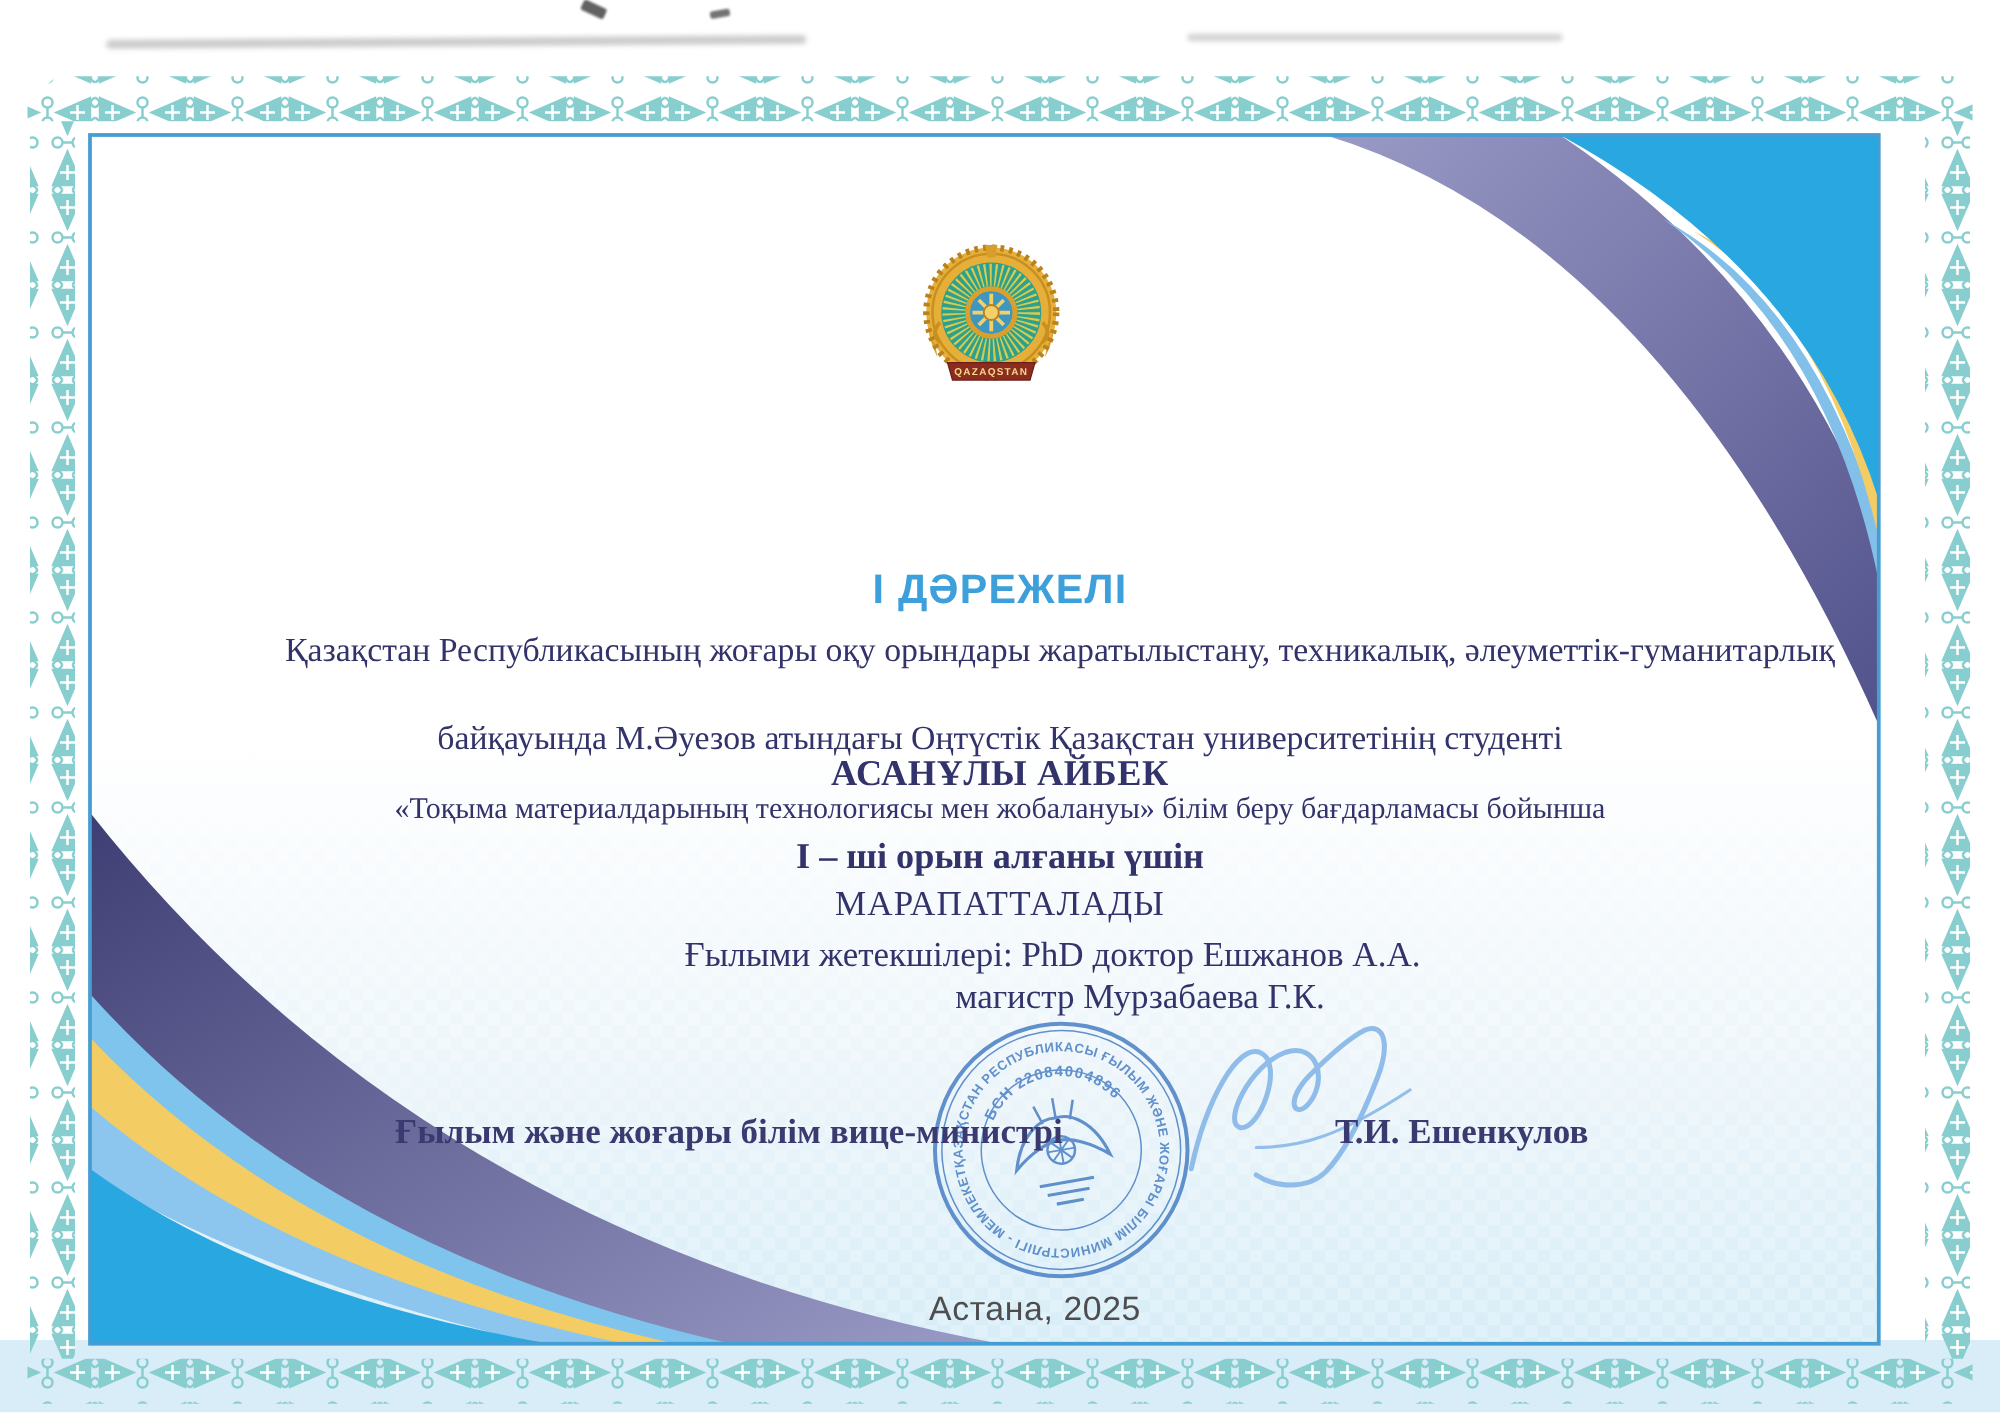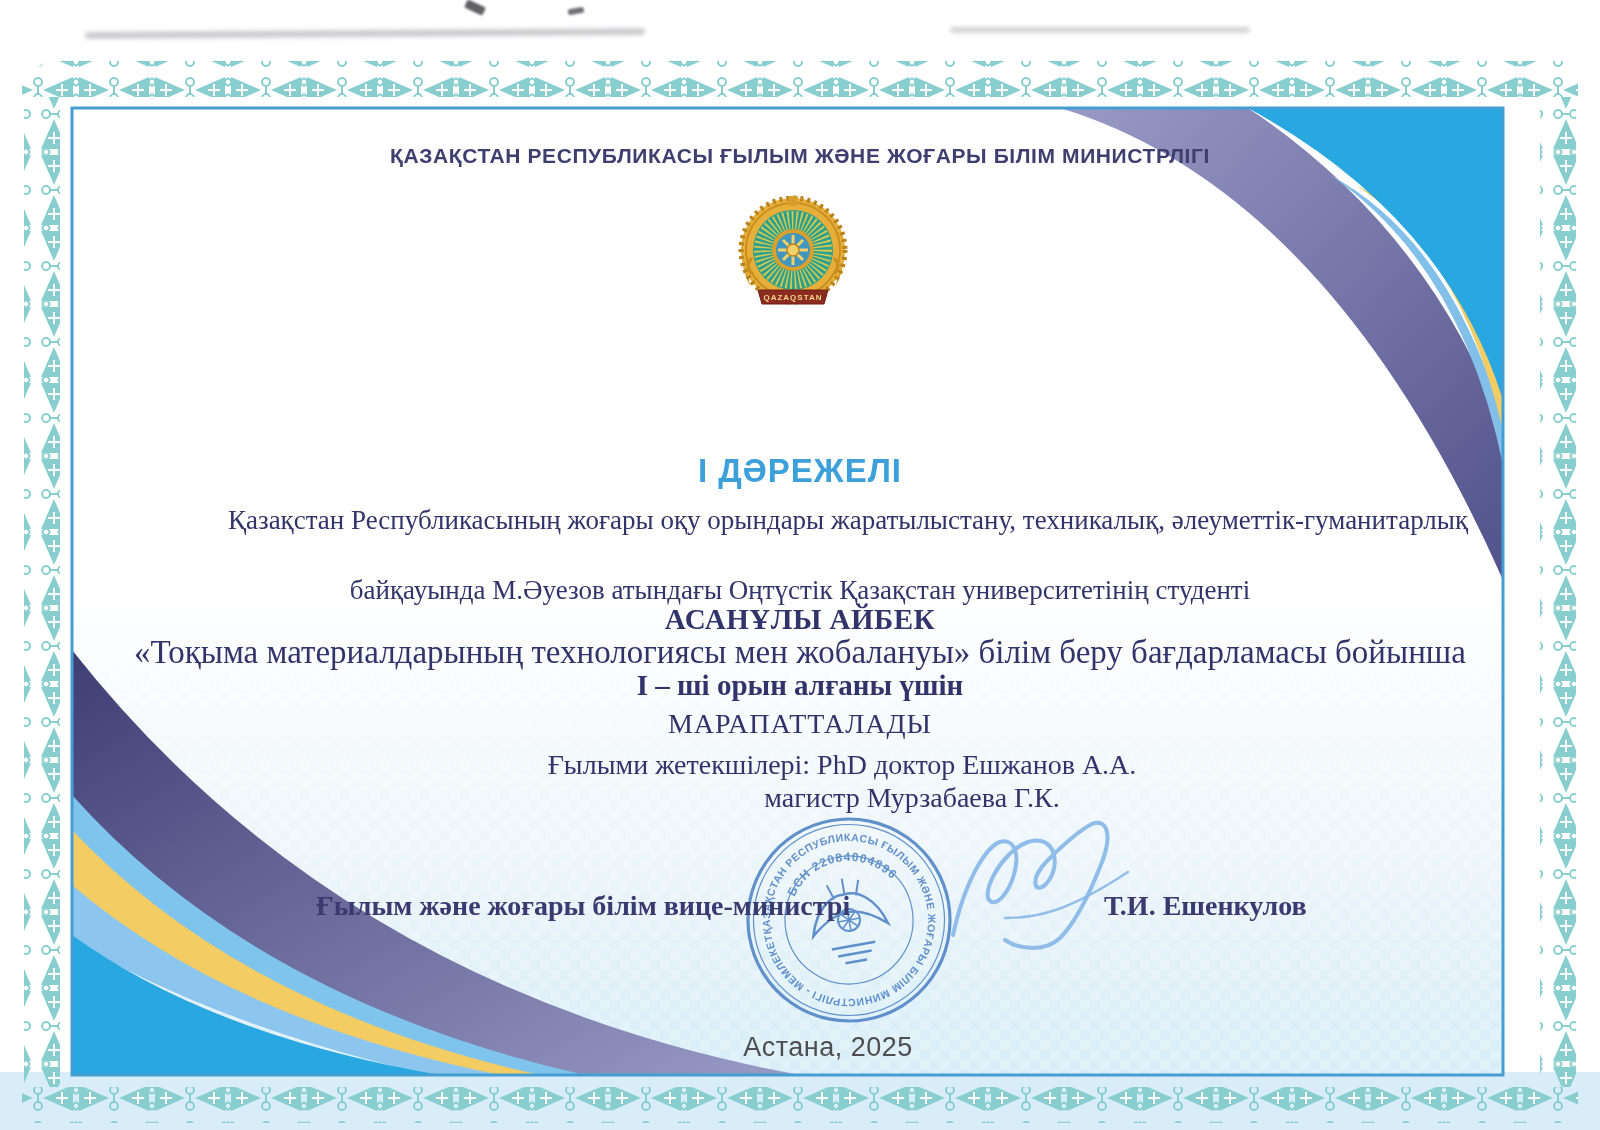--- a/index.html
+++ b/index.html
@@ -21,27 +21,27 @@
     top:306px;font-size:125px;line-height:1;letter-spacing:16px;
     color:#ee5a62;font-weight:400;text-indent:16px;
   }
   .degree{
     top:452px;font-family:"Liberation Sans","DejaVu Sans",sans-serif;
     font-weight:700;font-size:33px;letter-spacing:1px;color:#3da0da;
   }
   .para{font-size:27px;line-height:1;}
   .p1{top:507px;padding-left:48px;} .p2{top:542px;} .p3{top:577px;}
   .student{top:603px;font-size:29px;font-weight:700;letter-spacing:.5px;}
-  .program{top:634px;font-size:33px;}
+  .program{top:634px;font-size:24px;}
   .place{top:669px;font-size:29px;font-weight:700;}
   .award{top:708px;font-size:28px;letter-spacing:1px;}
   .sup1{top:749px;font-size:28px;transform:translateX(42px);}
   .sup2{top:782px;font-size:28px;transform:translateX(112px);}
   .sign-pos{position:absolute;left:316px;top:890px;font-size:28px;font-weight:700;color:#3a3a70;}
-  .sign-name{position:absolute;left:1068px;top:890px;font-size:28px;font-weight:700;color:#3a3a70;margin-left:36px;}
+  .sign-name{position:absolute;left:1068px;top:890px;font-size:28px;font-weight:700;color:#3a3a70;}
   .footer{
     top:1032px;font-family:"Liberation Sans","DejaVu Sans",sans-serif;
     font-size:27px;color:#4e4e50;letter-spacing:.5px;padding-left:28px;
   }
   
   .smudge{position:absolute;border-radius:4px;filter:blur(2px);}
   .smudge1{left:85px;top:30px;width:560px;height:7px;background:rgba(70,70,75,.28);transform:rotate(-.4deg);}
   .smudge2{left:950px;top:27px;width:300px;height:6px;background:rgba(80,80,85,.25);}
   .mark{position:absolute;filter:blur(1px);border-radius:2px;}
   .mark1{left:465px;top:3px;width:20px;height:9px;background:rgba(45,45,48,.75);transform:rotate(25deg);}
@@ -193,21 +193,20 @@
     <g>
       <path d="M953,935 C965,880 990,835 1008,842 C1028,850 1008,905 992,902 C978,898 1000,852 1028,842
                C1056,833 1062,867 1046,884 C1035,895 1028,880 1048,860 C1068,840 1080,830 1092,824
                C1108,818 1112,836 1102,862 C1090,893 1076,922 1060,938 C1045,952 1020,950 1005,940" fill="none" stroke="#8ab8e8" stroke-width="4" stroke-linecap="round" opacity="0.95"></path>
       <path d="M1005,918 C1040,918 1070,910 1128,872" fill="none" stroke="#8ab8e8" stroke-width="2.5" stroke-linecap="round" opacity="0.9"></path>
     </g>
 
     <polygon points="0,100 0,40 70,40" fill="#ffffff"></polygon>
   </svg>
 
-  <div class="txt ministry">ҚАЗАҚСТАН РЕСПУБЛИКАСЫ ҒЫЛЫМ ЖӘНЕ ЖОҒАРЫ БІЛІМ МИНИСТРЛІГІ</div>
 
   <div class="txt degree">І ДӘРЕЖЕЛІ</div>
 
   <div class="txt para p1">Қазақстан Республикасының жоғары оқу орындары жаратылыстану, техникалық, әлеуметтік-гуманитарлық</div>
   <div class="txt para p3">байқауында М.Әуезов атындағы Оңтүстік Қазақстан университетінің студенті</div>
 
   <div class="txt student">АСАНҰЛЫ АЙБЕК</div>
   <div class="txt program">«Тоқыма материалдарының технологиясы мен жобалануы» білім беру бағдарламасы бойынша</div>
   <div class="txt place">І – ші орын алғаны үшін</div>
   <div class="txt award">МАРАПАТТАЛАДЫ</div>

